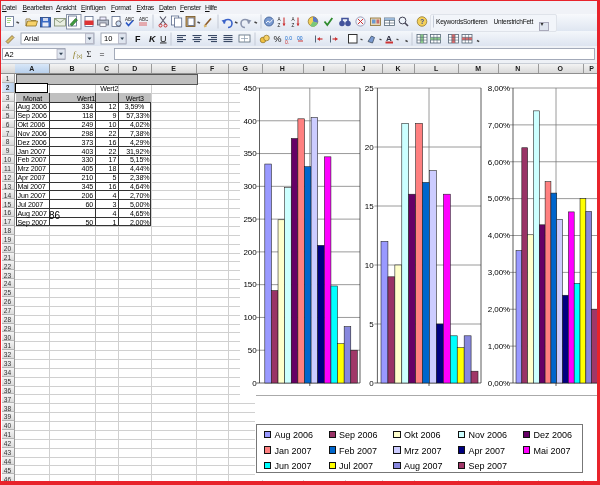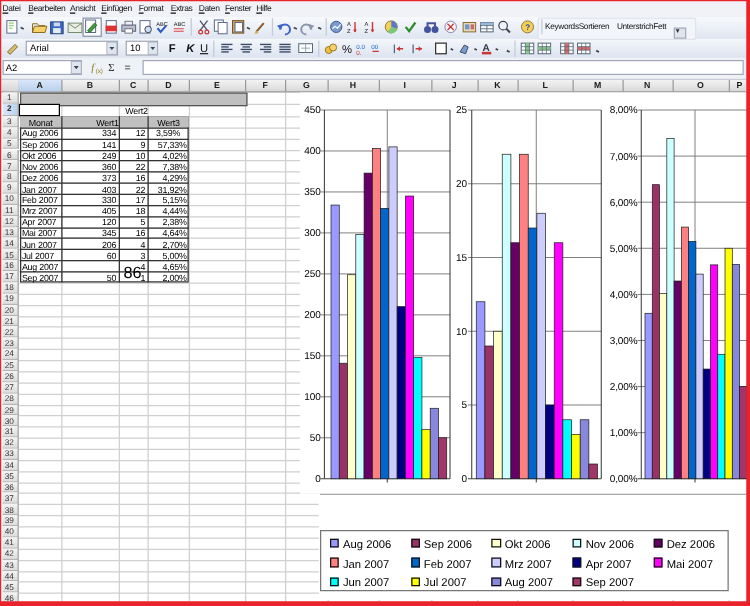--- a/index.html
+++ b/index.html
@@ -220,65 +220,65 @@
 <div class="abs" style="left:16.0px;top:217.08px;width:135.4px;height:0.9px;background:#333;"></div>
 <div class="t" style="left:16.0px;top:94.50px;width:33.0px;text-align:center;font-size:7.1px;letter-spacing:-0.15px;color:#000;">Monat</div>
 <div class="t" style="left:49px;top:94.50px;width:46.0px;text-align:right;font-size:7.1px;letter-spacing:-0.15px;color:#000;">Wert1</div>
 <div class="t" style="left:95px;top:85px;width:23.2px;text-align:right;font-size:7.1px;letter-spacing:-0.15px;color:#000;">Wert2</div>
 <div class="t" style="left:118.2px;top:94.50px;width:33.2px;text-align:center;font-size:7.1px;letter-spacing:-0.15px;color:#000;">Wert3</div>
 <div class="t" style="left:17.5px;top:103.27px;font-size:7.1px;letter-spacing:-0.15px;color:#000;">Aug 2006</div>
 <div class="t" style="left:49px;top:103.27px;width:44.0px;text-align:right;font-size:7.1px;letter-spacing:-0.15px;color:#000;">334</div>
 <div class="t" style="left:95px;top:103.27px;width:21.2px;text-align:right;font-size:7.1px;letter-spacing:-0.15px;color:#000;">12</div>
 <div class="t" style="left:118.2px;top:103.27px;width:26px;text-align:right;font-size:7.1px;letter-spacing:-0.15px;color:#000;">3,59%</div>
 <div class="t" style="left:17.5px;top:112.14px;font-size:7.1px;letter-spacing:-0.15px;color:#000;">Sep 2006</div>
-<div class="t" style="left:49px;top:112.14px;width:44.0px;text-align:right;font-size:7.1px;letter-spacing:-0.15px;color:#000;">141</div>
+<div class="t" style="left:49px;top:112.14px;width:44.0px;text-align:right;font-size:7.1px;letter-spacing:-0.15px;color:#000;">118</div>
 <div class="t" style="left:95px;top:112.14px;width:21.2px;text-align:right;font-size:7.1px;letter-spacing:-0.15px;color:#000;">9</div>
 <div class="t" style="left:118.2px;top:112.14px;width:31.2px;text-align:right;font-size:7.1px;letter-spacing:-0.15px;color:#000;">57,33%</div>
 <div class="t" style="left:17.5px;top:121.01px;font-size:7.1px;letter-spacing:-0.15px;color:#000;">Okt 2006</div>
 <div class="t" style="left:49px;top:121.01px;width:44.0px;text-align:right;font-size:7.1px;letter-spacing:-0.15px;color:#000;">249</div>
 <div class="t" style="left:95px;top:121.01px;width:21.2px;text-align:right;font-size:7.1px;letter-spacing:-0.15px;color:#000;">10</div>
 <div class="t" style="left:118.2px;top:121.01px;width:31.2px;text-align:right;font-size:7.1px;letter-spacing:-0.15px;color:#000;">4,02%</div>
 <div class="t" style="left:17.5px;top:129.88px;font-size:7.1px;letter-spacing:-0.15px;color:#000;">Nov 2006</div>
-<div class="t" style="left:49px;top:129.88px;width:44.0px;text-align:right;font-size:7.1px;letter-spacing:-0.15px;color:#000;">360</div>
+<div class="t" style="left:49px;top:129.88px;width:44.0px;text-align:right;font-size:7.1px;letter-spacing:-0.15px;color:#000;">298</div>
 <div class="t" style="left:95px;top:129.88px;width:21.2px;text-align:right;font-size:7.1px;letter-spacing:-0.15px;color:#000;">22</div>
 <div class="t" style="left:118.2px;top:129.88px;width:31.2px;text-align:right;font-size:7.1px;letter-spacing:-0.15px;color:#000;">7,38%</div>
 <div class="t" style="left:17.5px;top:138.75px;font-size:7.1px;letter-spacing:-0.15px;color:#000;">Dez 2006</div>
 <div class="t" style="left:49px;top:138.75px;width:44.0px;text-align:right;font-size:7.1px;letter-spacing:-0.15px;color:#000;">373</div>
 <div class="t" style="left:95px;top:138.75px;width:21.2px;text-align:right;font-size:7.1px;letter-spacing:-0.15px;color:#000;">16</div>
 <div class="t" style="left:118.2px;top:138.75px;width:31.2px;text-align:right;font-size:7.1px;letter-spacing:-0.15px;color:#000;">4,29%</div>
 <div class="t" style="left:17.5px;top:147.62px;font-size:7.1px;letter-spacing:-0.15px;color:#000;">Jan 2007</div>
 <div class="t" style="left:49px;top:147.62px;width:44.0px;text-align:right;font-size:7.1px;letter-spacing:-0.15px;color:#000;">403</div>
 <div class="t" style="left:95px;top:147.62px;width:21.2px;text-align:right;font-size:7.1px;letter-spacing:-0.15px;color:#000;">22</div>
 <div class="t" style="left:118.2px;top:147.62px;width:31.2px;text-align:right;font-size:7.1px;letter-spacing:-0.15px;color:#000;">31,92%</div>
 <div class="t" style="left:17.5px;top:156.49px;font-size:7.1px;letter-spacing:-0.15px;color:#000;">Feb 2007</div>
 <div class="t" style="left:49px;top:156.49px;width:44.0px;text-align:right;font-size:7.1px;letter-spacing:-0.15px;color:#000;">330</div>
 <div class="t" style="left:95px;top:156.49px;width:21.2px;text-align:right;font-size:7.1px;letter-spacing:-0.15px;color:#000;">17</div>
 <div class="t" style="left:118.2px;top:156.49px;width:31.2px;text-align:right;font-size:7.1px;letter-spacing:-0.15px;color:#000;">5,15%</div>
 <div class="t" style="left:17.5px;top:165.36px;font-size:7.1px;letter-spacing:-0.15px;color:#000;">Mrz 2007</div>
 <div class="t" style="left:49px;top:165.36px;width:44.0px;text-align:right;font-size:7.1px;letter-spacing:-0.15px;color:#000;">405</div>
 <div class="t" style="left:95px;top:165.36px;width:21.2px;text-align:right;font-size:7.1px;letter-spacing:-0.15px;color:#000;">18</div>
 <div class="t" style="left:118.2px;top:165.36px;width:31.2px;text-align:right;font-size:7.1px;letter-spacing:-0.15px;color:#000;">4,44%</div>
 <div class="t" style="left:17.5px;top:174.23px;font-size:7.1px;letter-spacing:-0.15px;color:#000;">Apr 2007</div>
-<div class="t" style="left:49px;top:174.23px;width:44.0px;text-align:right;font-size:7.1px;letter-spacing:-0.15px;color:#000;">120</div>
+<div class="t" style="left:49px;top:174.23px;width:44.0px;text-align:right;font-size:7.1px;letter-spacing:-0.15px;color:#000;">210</div>
 <div class="t" style="left:95px;top:174.23px;width:21.2px;text-align:right;font-size:7.1px;letter-spacing:-0.15px;color:#000;">5</div>
 <div class="t" style="left:118.2px;top:174.23px;width:31.2px;text-align:right;font-size:7.1px;letter-spacing:-0.15px;color:#000;">2,38%</div>
 <div class="t" style="left:17.5px;top:183.10px;font-size:7.1px;letter-spacing:-0.15px;color:#000;">Mai 2007</div>
 <div class="t" style="left:49px;top:183.10px;width:44.0px;text-align:right;font-size:7.1px;letter-spacing:-0.15px;color:#000;">345</div>
 <div class="t" style="left:95px;top:183.10px;width:21.2px;text-align:right;font-size:7.1px;letter-spacing:-0.15px;color:#000;">16</div>
 <div class="t" style="left:118.2px;top:183.10px;width:31.2px;text-align:right;font-size:7.1px;letter-spacing:-0.15px;color:#000;">4,64%</div>
 <div class="t" style="left:17.5px;top:191.97px;font-size:7.1px;letter-spacing:-0.15px;color:#000;">Jun 2007</div>
 <div class="t" style="left:49px;top:191.97px;width:44.0px;text-align:right;font-size:7.1px;letter-spacing:-0.15px;color:#000;">206</div>
 <div class="t" style="left:95px;top:191.97px;width:21.2px;text-align:right;font-size:7.1px;letter-spacing:-0.15px;color:#000;">4</div>
 <div class="t" style="left:118.2px;top:191.97px;width:31.2px;text-align:right;font-size:7.1px;letter-spacing:-0.15px;color:#000;">2,70%</div>
 <div class="t" style="left:17.5px;top:200.84px;font-size:7.1px;letter-spacing:-0.15px;color:#000;">Jul 2007</div>
 <div class="t" style="left:49px;top:200.84px;width:44.0px;text-align:right;font-size:7.1px;letter-spacing:-0.15px;color:#000;">60</div>
 <div class="t" style="left:95px;top:200.84px;width:21.2px;text-align:right;font-size:7.1px;letter-spacing:-0.15px;color:#000;">3</div>
 <div class="t" style="left:118.2px;top:200.84px;width:31.2px;text-align:right;font-size:7.1px;letter-spacing:-0.15px;color:#000;">5,00%</div>
 <div class="t" style="left:17.5px;top:209.71px;font-size:7.1px;letter-spacing:-0.15px;color:#000;">Aug 2007</div>
-<div class="t" style="left:49px;top:209.71px;width:64px;text-align:right;font-size:13px;letter-spacing:-0.15px;color:#000;">86</div>
+<div class="t" style="left:49px;top:209.71px;width:64px;text-align:left;font-size:10px;letter-spacing:-0.15px;color:#000;">86</div>
 <div class="t" style="left:95px;top:209.71px;width:21.2px;text-align:right;font-size:7.1px;letter-spacing:-0.15px;color:#000;">4</div>
 <div class="t" style="left:118.2px;top:209.71px;width:31.2px;text-align:right;font-size:7.1px;letter-spacing:-0.15px;color:#000;">4,65%</div>
 <div class="t" style="left:17.5px;top:218.58px;font-size:7.1px;letter-spacing:-0.15px;color:#000;">Sep 2007</div>
 <div class="t" style="left:49px;top:218.58px;width:44.0px;text-align:right;font-size:7.1px;letter-spacing:-0.15px;color:#000;">50</div>
 <div class="t" style="left:95px;top:218.58px;width:21.2px;text-align:right;font-size:7.1px;letter-spacing:-0.15px;color:#000;">1</div>
 <div class="t" style="left:118.2px;top:218.58px;width:31.2px;text-align:right;font-size:7.1px;letter-spacing:-0.15px;color:#000;">2,00%</div>
 <div class="abs" style="left:240px;top:73.6px;width:357px;height:321.4px;background:#fff;"></div>
 <div class="abs" style="left:255px;top:395px;width:342px;height:85px;background:#fff;"></div>
 <div class="abs" style="left:255.5px;top:394.6px;width:341.5px;height:0.9px;background:#aaa;"></div>
 <svg class="abs" style="left:0;top:0;font-family:'Liberation Sans',sans-serif;" width="600" height="485" viewBox="0 0 600 485">

